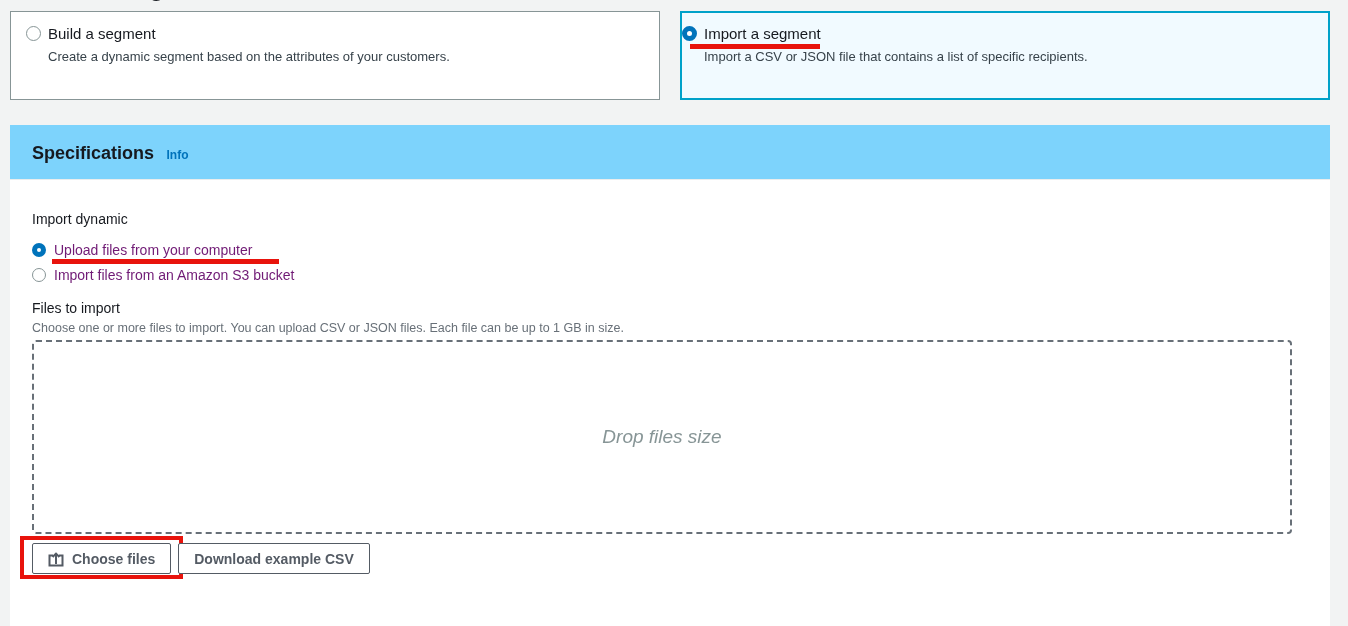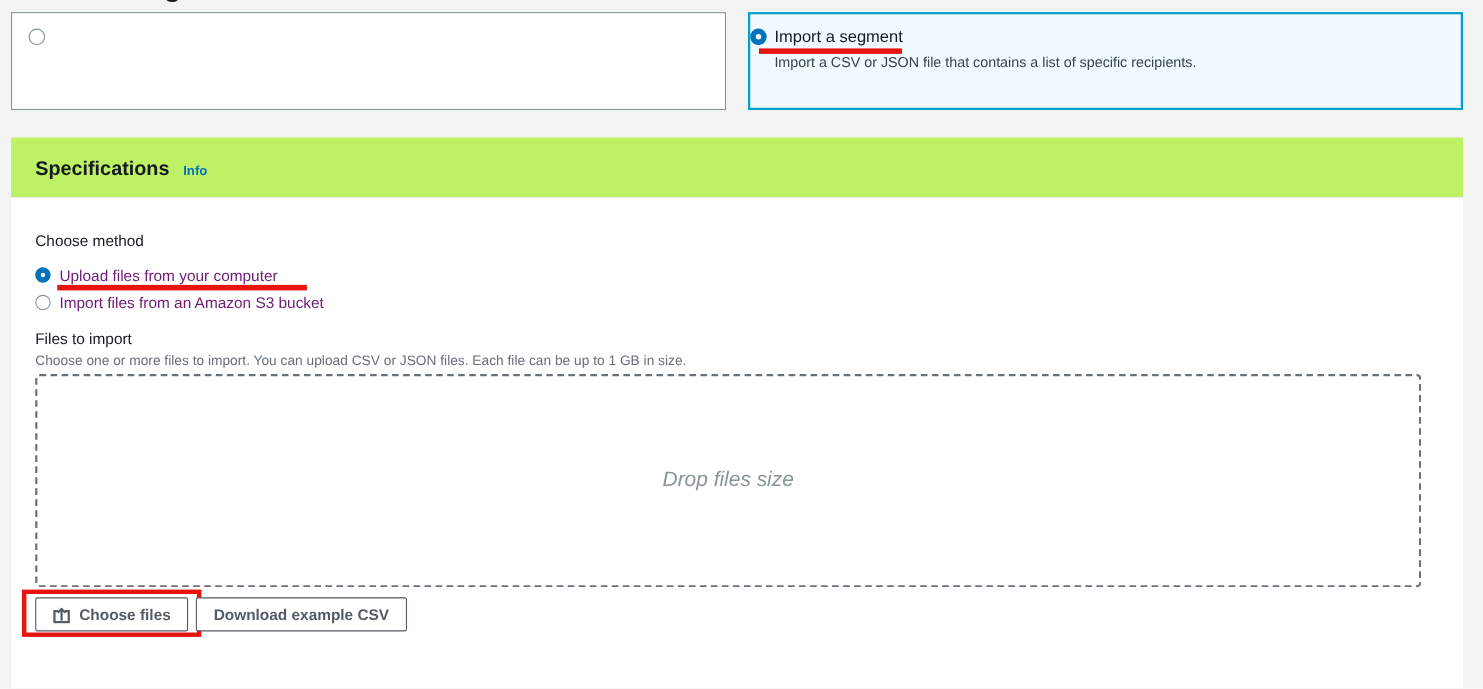--- a/index.html
+++ b/index.html
@@ -80,21 +80,21 @@
   .tile-title .anno-underline { left:-14px; bottom:-6px; width:130px; }
   
   .panel {
     position:absolute;
     top:125px; left:10px;
     width:1320px;
     height:520px;
     background:#ffffff;
   }
   .panel-header {
-    background:#bef264;
+    background:#7dd3fc;
     border-bottom:1px solid #eaeded;
     padding:18px 22px 15px 22px;
   }
   .panel-title {
     font-size:18px;
     font-weight:700;
     color:#16191f;
     display:inline;
   }
   .info-link {
@@ -192,20 +192,24 @@
 <body>
 
 <div class="page">
 
   <div class="page-heading">Create a segment</div>
 
   <div class="tiles">
 
     <div class="tile">
       <span class="radio"></span>
+      <div>
+        <span class="tile-title">Build a segment</span>
+        <div class="tile-desc">Create a dynamic segment based on the attributes of your customers.</div>
+      </div>
     </div>
 
     <div class="tile selected">
       <span class="radio checked"></span>
       <div>
         <span class="tile-title"><span>Import a segment</span><span class="anno-underline"></span></span>
         <div class="tile-desc">Import a CSV or JSON file that contains a list of specific recipients.</div>
       </div>
     </div>
 
@@ -213,21 +217,21 @@
 
   <div class="panel">
 
     <div class="panel-header">
       <span class="panel-title">Specifications</span>
       <a class="info-link">Info</a>
     </div>
 
     <div class="panel-body">
 
-      <div class="field-label">Choose method</div>
+      <div class="field-label">Import dynamic</div>
 
       <div class="radio-group">
         <div class="radio-row">
           <span class="radio checked"></span>
           <span class="radio-label"><span>Upload files from your computer</span><span class="anno-underline"></span></span>
         </div>
         <div class="radio-row">
           <span class="radio"></span>
           <span class="radio-label">Import files from an Amazon S3 bucket</span>
         </div>

